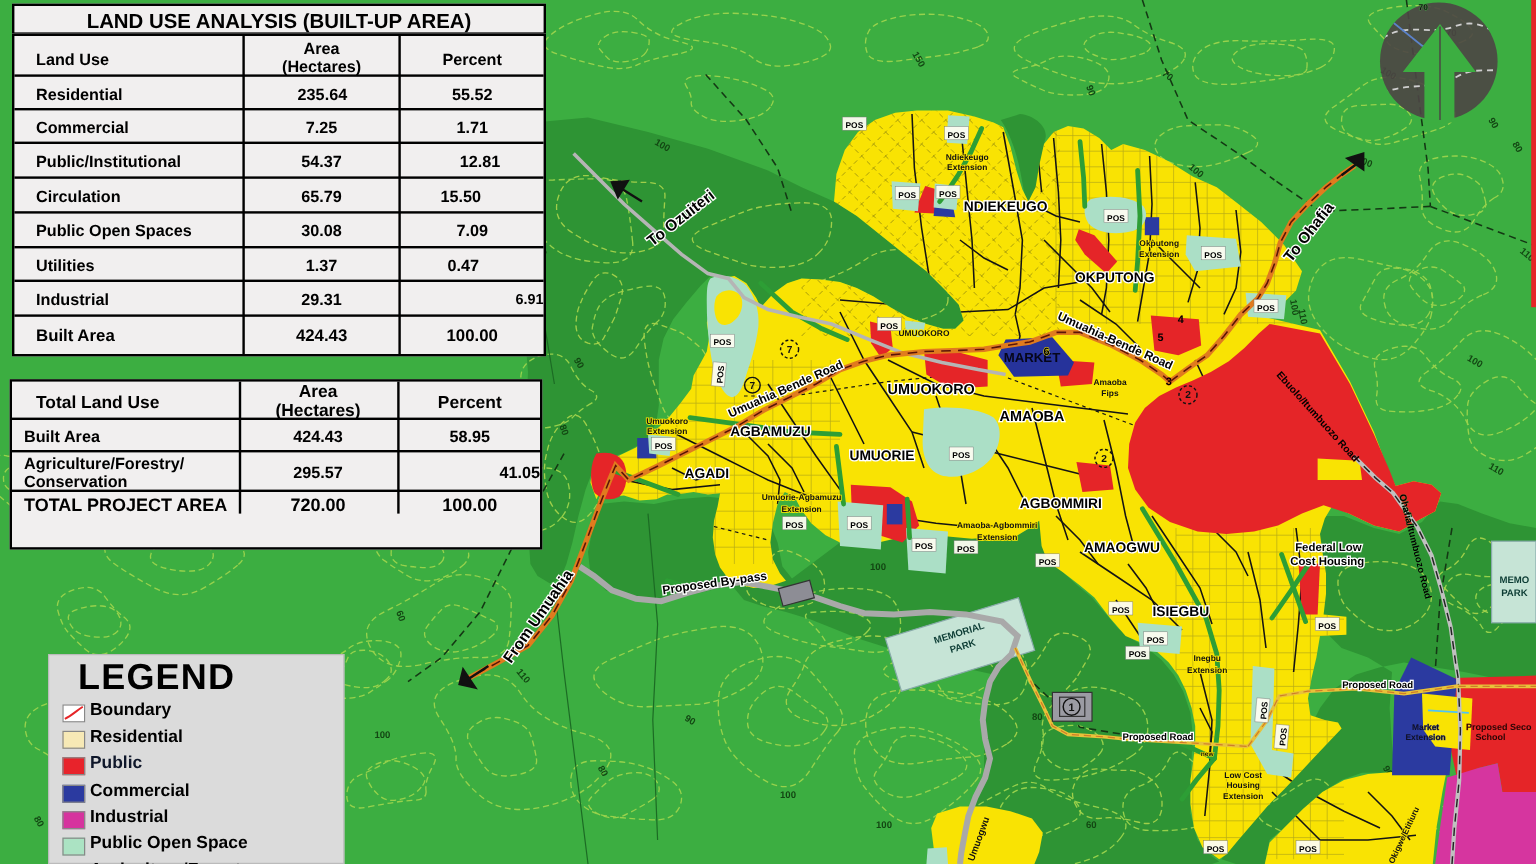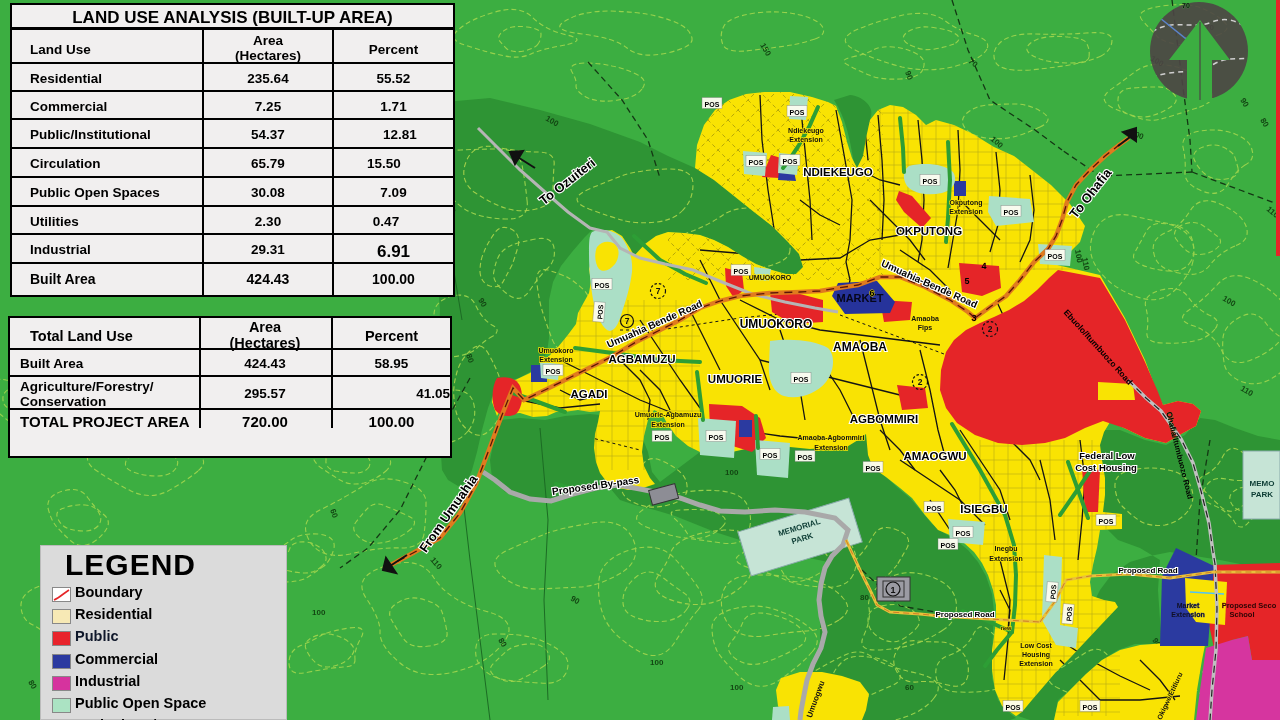--- a/index.html
+++ b/index.html
@@ -700,40 +700,40 @@
 <div style="position:absolute;left:0;top:88px;width:441px;height:2px;background:#000"></div>
 <div style="position:absolute;left:0;top:117px;width:441px;height:2px;background:#000"></div>
 <div style="position:absolute;left:0;top:146px;width:441px;height:2px;background:#000"></div>
 <div style="position:absolute;left:0;top:175px;width:441px;height:2px;background:#000"></div>
 <div style="position:absolute;left:0;top:203px;width:441px;height:2px;background:#000"></div>
 <div style="position:absolute;left:0;top:232px;width:441px;height:2px;background:#000"></div>
 <div class="cell" style="left:18px;top:12px;">Land Use</div>
 <div class="cell" style="left:192px;top:3px;width:128px;text-align:center;">Area<br>(Hectares)</div>
 <div class="cell" style="left:322px;top:12px;width:119px;text-align:center;">Percent</div>
 <div class="cell" style="left:18px;top:41px;font-size:13.5px;font-weight:bold;">Residential</div>
-<div class="cell" style="left:192px;top:41px;width:128px;text-align:center;font-size:13.5px;">235.64</div>
+<div class="cell" style="left:192px;top:41px;width:128px;text-align:left;font-size:13.5px;padding-left:44px;">235.64</div>
 <div class="cell" style="left:322px;top:41px;width:119px;text-align:center;font-size:13.5px;">55.52</div>
 <div class="cell" style="left:18px;top:69px;font-size:13.5px;font-weight:bold;">Commercial</div>
 <div class="cell" style="left:192px;top:69px;width:128px;text-align:center;font-size:13.5px;">7.25</div>
 <div class="cell" style="left:322px;top:69px;width:119px;text-align:center;font-size:13.5px;">1.71</div>
 <div class="cell" style="left:18px;top:97px;font-size:13.5px;font-weight:bold;">Public/Institutional</div>
 <div class="cell" style="left:192px;top:97px;width:128px;text-align:center;font-size:13.5px;">54.37</div>
 <div class="cell" style="left:322px;top:97px;width:132px;text-align:center;font-size:13.5px;">12.81</div>
 <div class="cell" style="left:18px;top:126px;font-size:13.5px;font-weight:bold;">Circulation</div>
 <div class="cell" style="left:192px;top:126px;width:128px;text-align:center;font-size:13.5px;">65.79</div>
 <div class="cell" style="left:322px;top:126px;width:100px;text-align:center;font-size:13.5px;">15.50</div>
 <div class="cell" style="left:18px;top:155px;font-size:13.5px;font-weight:bold;">Public Open Spaces</div>
 <div class="cell" style="left:192px;top:155px;width:128px;text-align:center;font-size:13.5px;">30.08</div>
 <div class="cell" style="left:322px;top:155px;width:119px;text-align:center;font-size:13.5px;">7.09</div>
 <div class="cell" style="left:18px;top:184px;font-size:13.5px;font-weight:bold;">Utilities</div>
-<div class="cell" style="left:192px;top:184px;width:128px;text-align:center;font-size:13.5px;">2.30</div>
+<div class="cell" style="left:192px;top:184px;width:128px;text-align:center;font-size:13.5px;">1.37</div>
 <div class="cell" style="left:322px;top:184px;width:104px;text-align:center;font-size:13.5px;">0.47</div>
 <div class="cell" style="left:18px;top:212px;font-size:13.5px;font-weight:bold;">Industrial</div>
 <div class="cell" style="left:192px;top:212px;width:128px;text-align:center;font-size:13.5px;">29.31</div>
-<div class="cell" style="left:322px;top:212px;width:119px;text-align:center;font-size:17px;">6.91</div>
+<div class="cell" style="left:322px;top:212px;width:119px;text-align:right;font-size:12px;">6.91</div>
 <div class="cell" style="left:18px;top:241px;font-size:14px;font-weight:bold;">Built Area</div>
 <div class="cell" style="left:192px;top:241px;width:128px;text-align:center;font-size:14px;">424.43</div>
 <div class="cell" style="left:322px;top:241px;width:119px;text-align:center;font-size:14px;">100.00</div>
 </div>
 
 <div class="tbl" style="left:8px;top:316px;width:444px;height:142px;font-size:13.5px;">
 <div style="position:absolute;left:189px;top:0;width:2px;height:110px;background:#000"></div>
 <div style="position:absolute;left:321px;top:0;width:2px;height:110px;background:#000"></div>
 <div style="position:absolute;left:0;top:30px;width:440px;height:2px;background:#000"></div>
 <div style="position:absolute;left:0;top:57px;width:440px;height:2px;background:#000"></div>

